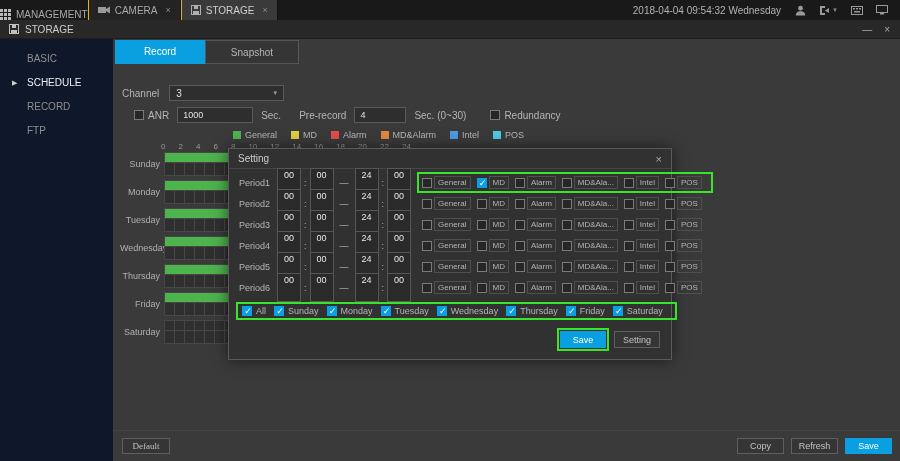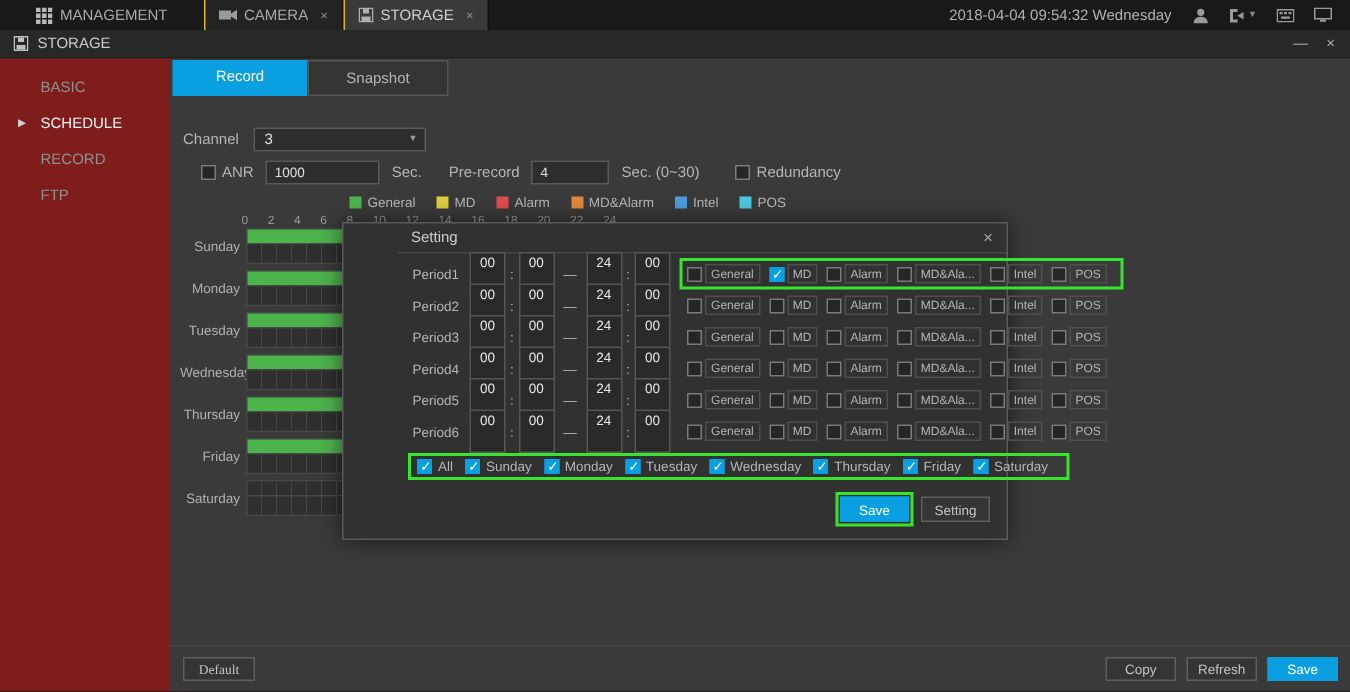--- a/index.html
+++ b/index.html
@@ -3,38 +3,38 @@
 <meta charset="utf-8">
 <style>
   html,body{margin:0;padding:0;background:#111;}
   *{box-sizing:border-box;}
   #page{position:relative;width:900px;height:461px;background:#3a3a3a;
         font-family:"Liberation Sans",sans-serif;color:#b5b5b5;overflow:hidden;}
 
   
   #topbar{position:absolute;left:0;top:0;width:900px;height:20px;background:#191919;
           display:flex;align-items:stretch;font-size:10px;color:#a8a8a8;}
-  .tb-block{display:flex;align-items:center;gap:5px;padding:0 24px;}
+  .tb-block{display:flex;align-items:flex-end;gap:5px;padding:0 0;}
   .tb-tab{display:flex;align-items:center;gap:5px;padding:0 9px;background:#232323;
           border-right:1px solid #101010;border-left:1px solid #eab308;cursor:default;}
   .tb-tab.active{background:#3a3a3a;color:#d0d0d0;}
   .tb-x{color:#8a8a8a;font-size:9px;margin-left:3px;}
   .tb-spacer{flex:1;}
   .tb-datetime{display:flex;align-items:center;margin-right:14px;color:#b2b2b2;}
   .tb-icons{display:flex;align-items:center;gap:13px;margin-right:12px;}
   .tb-caret{font-size:6px;color:#8a8a8a;margin-left:2px;}
 
   
   #titlebar{position:absolute;left:0;top:20px;width:900px;height:19px;background:#282828;
             border-bottom:1px solid #1e1e1e;display:flex;align-items:center;font-size:10px;color:#cccccc;}
   #titlebar .tl-left{display:flex;align-items:center;gap:6px;padding-left:9px;}
   #titlebar .tl-right{margin-left:auto;display:flex;align-items:center;gap:12px;padding-right:10px;color:#aaa;}
 
   
-  #sidebar{position:absolute;left:0;top:39px;width:127px;height:422px;background:#7f1d1d;
+  #sidebar{position:absolute;left:0;top:39px;width:127px;height:422px;background:#0f172a;
            border-right:1px solid #242424;}
   .sb-item{position:relative;height:22px;line-height:22px;font-size:10px;color:#8f8f8f;
            padding-left:27px;cursor:default;}
   .sb-item.active{color:#f0f0f0;}
   .sb-arrow{position:absolute;left:12px;top:0;font-size:7px;color:#cfcfcf;}
 
   
   #content{position:absolute;left:113px;top:39px;width:787px;height:422px;background:#3a3a3a;}
 
   .tab{position:absolute;top:1px;height:24px;line-height:24px;text-align:center;font-size:10px;cursor:default;}
@@ -80,21 +80,21 @@
   .btn{height:16px;background:#353535;border:1px solid #5f5f5f;color:#c2c2c2;font-size:9px;
        font-family:"Liberation Sans",sans-serif;padding:0;cursor:default;}
   .btn.primary{background:#0a9fe0;border-color:#0a9fe0;color:#ffffff;}
   #btn-default{position:absolute;left:9px;top:399px;width:48px;font-family:Liberation Serif, serif;}
   #btn-copy{position:absolute;right:116px;top:399px;width:47px;}
   #btn-refresh{position:absolute;right:62px;top:399px;width:47px;}
   #btn-save{position:absolute;right:8px;top:399px;width:47px;}
 
   
   #dialog{position:absolute;left:228px;top:148px;width:444px;height:212px;background:#313131;
-          border:1px solid #5a5a5a;box-shadow:0 0 14px rgba(0,0,0,.55);z-index:10;padding-left:36px;}
+          border:1px solid #5a5a5a;box-shadow:0 0 14px rgba(0,0,0,.55);z-index:10;}
   #dlg-header{height:20px;border-bottom:1px solid #454545;display:flex;align-items:center;
               font-size:10px;color:#cccccc;padding:0 9px;}
   #dlg-close{margin-left:auto;color:#aaaaaa;font-size:11px;}
   #dlg-body{padding:3px 10px 0 10px;}
   .prow{display:flex;align-items:center;height:21px;font-size:9px;}
   .plabel{width:36px;color:#b5b5b5;flex:0 0 auto;}
   .tfield{width:24px;height:29px;background:#2a2a2a;border:1px solid #565656;color:#e8e8e8;
           text-align:center;line-height:13px;margin:0 2px;font-size:9px;flex:0 0 auto;}
   .sep{margin:0 1px;color:#b5b5b5;} .dash{margin:0 4px;}
   .chips{display:flex;align-items:center;margin-left:7px;padding:1px 2px;}

